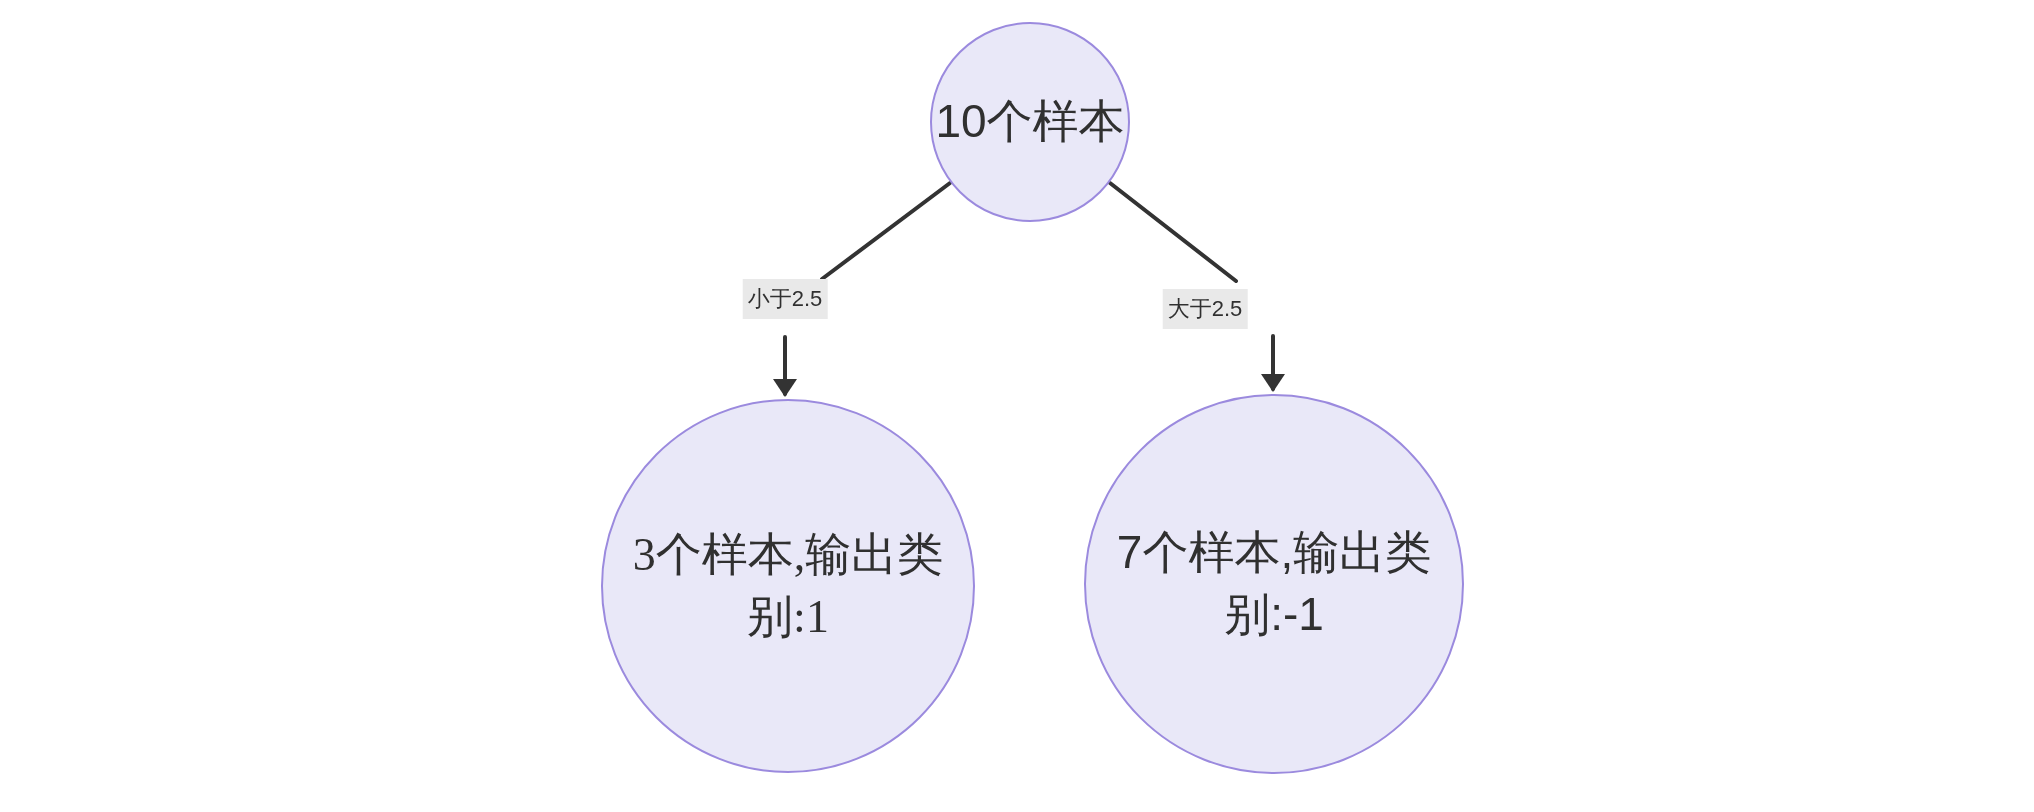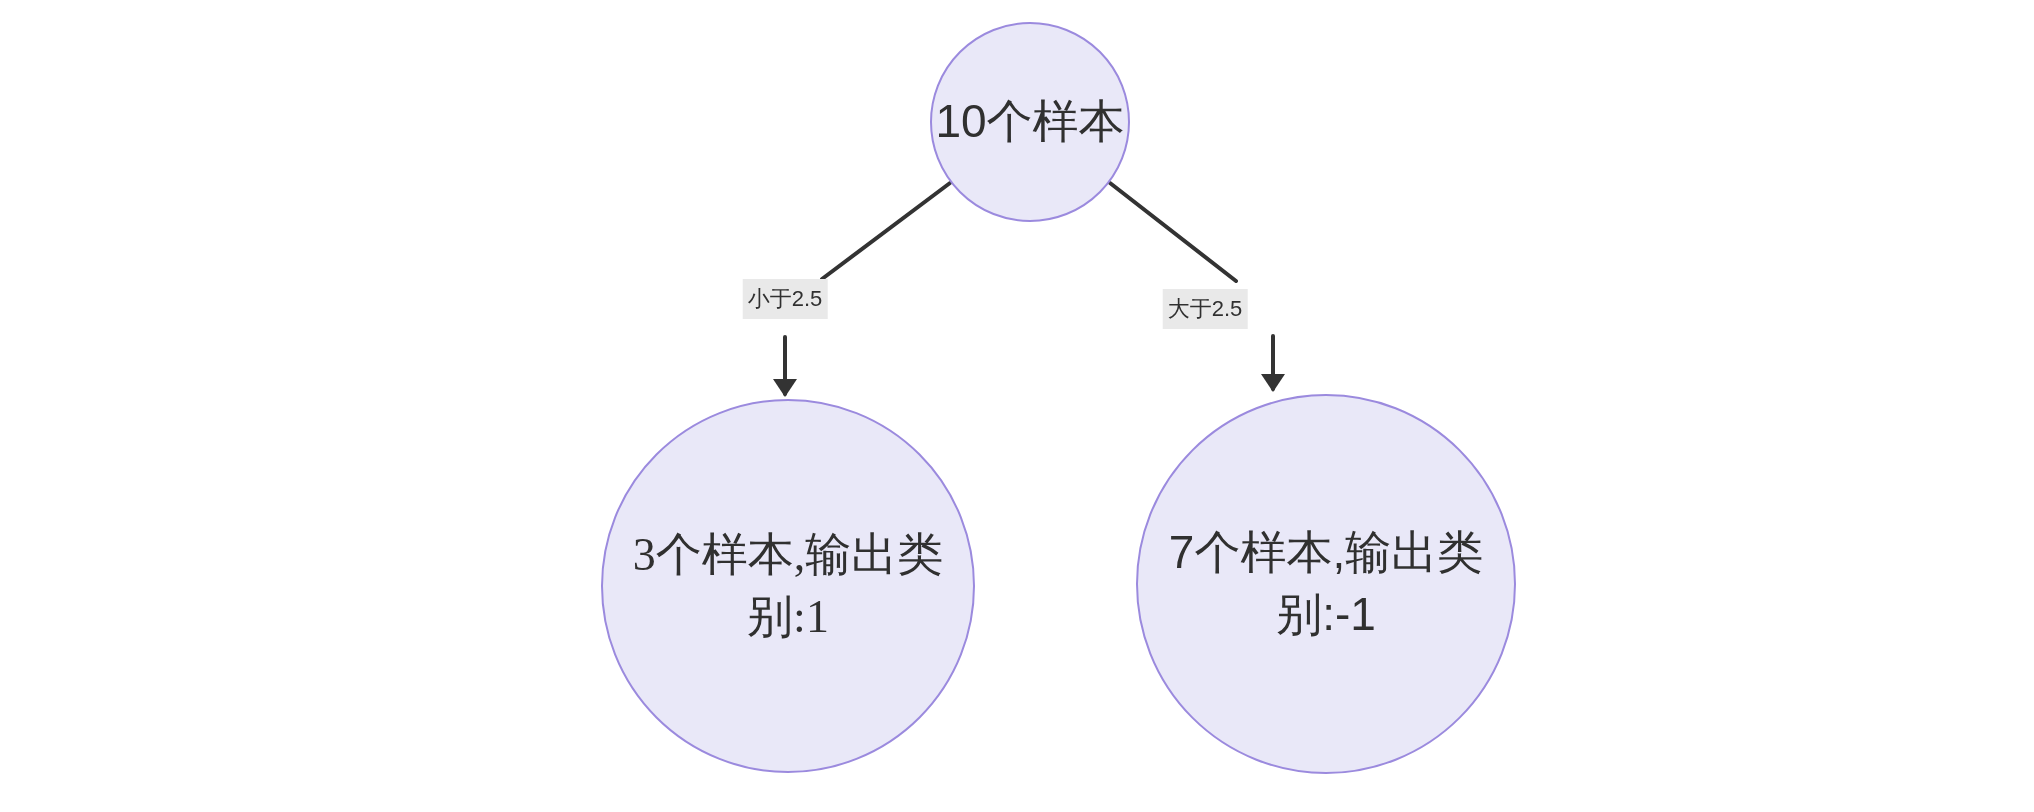--- a/index.html
+++ b/index.html
@@ -57,21 +57,21 @@
     height: 200px;
   }
   .node-leaf-left {
     left: 601px;
     top: 399px;
     width: 374px;
     height: 374px;
     font-family: Liberation Serif, serif;
   }
   .node-leaf-right {
-    left: 1136px;
+    left: 1084px;
     top: 394px;
     width: 380px;
     height: 380px;
     align-items: center;
   }
   .edge-label {
     position: absolute;
     transform: translateX(-50%);
     background: var(--label-bg);
     color: var(--text);

